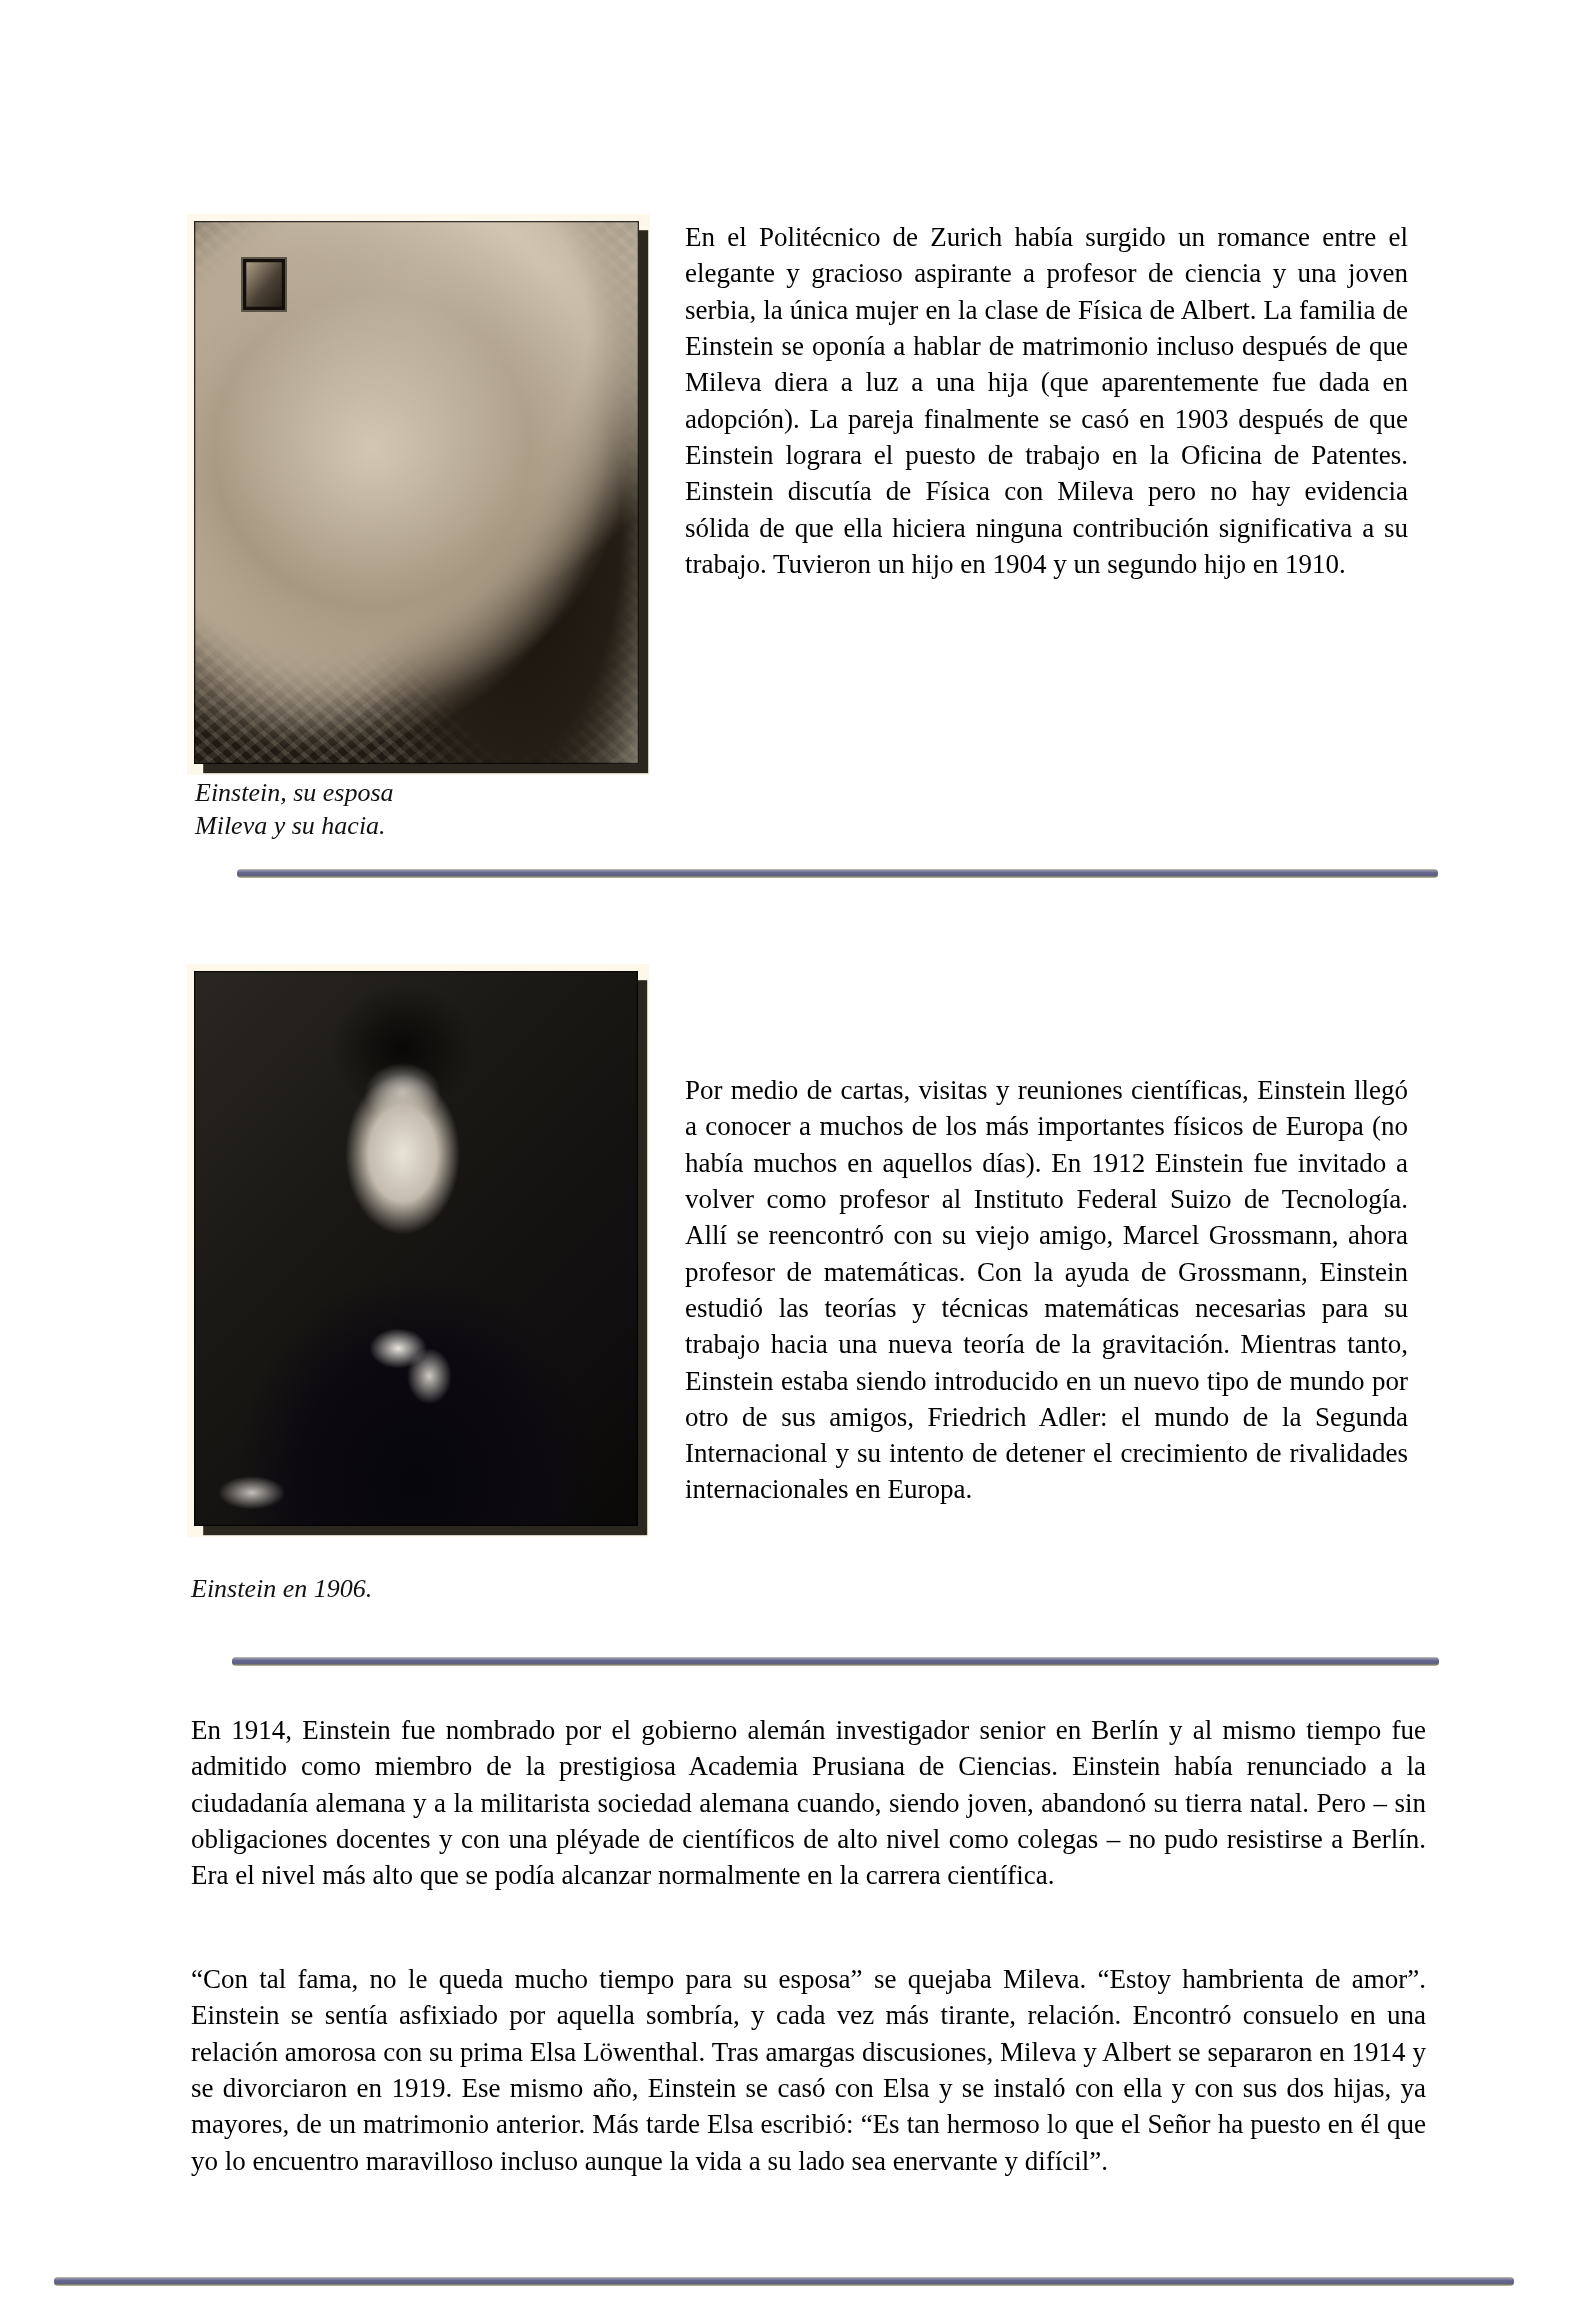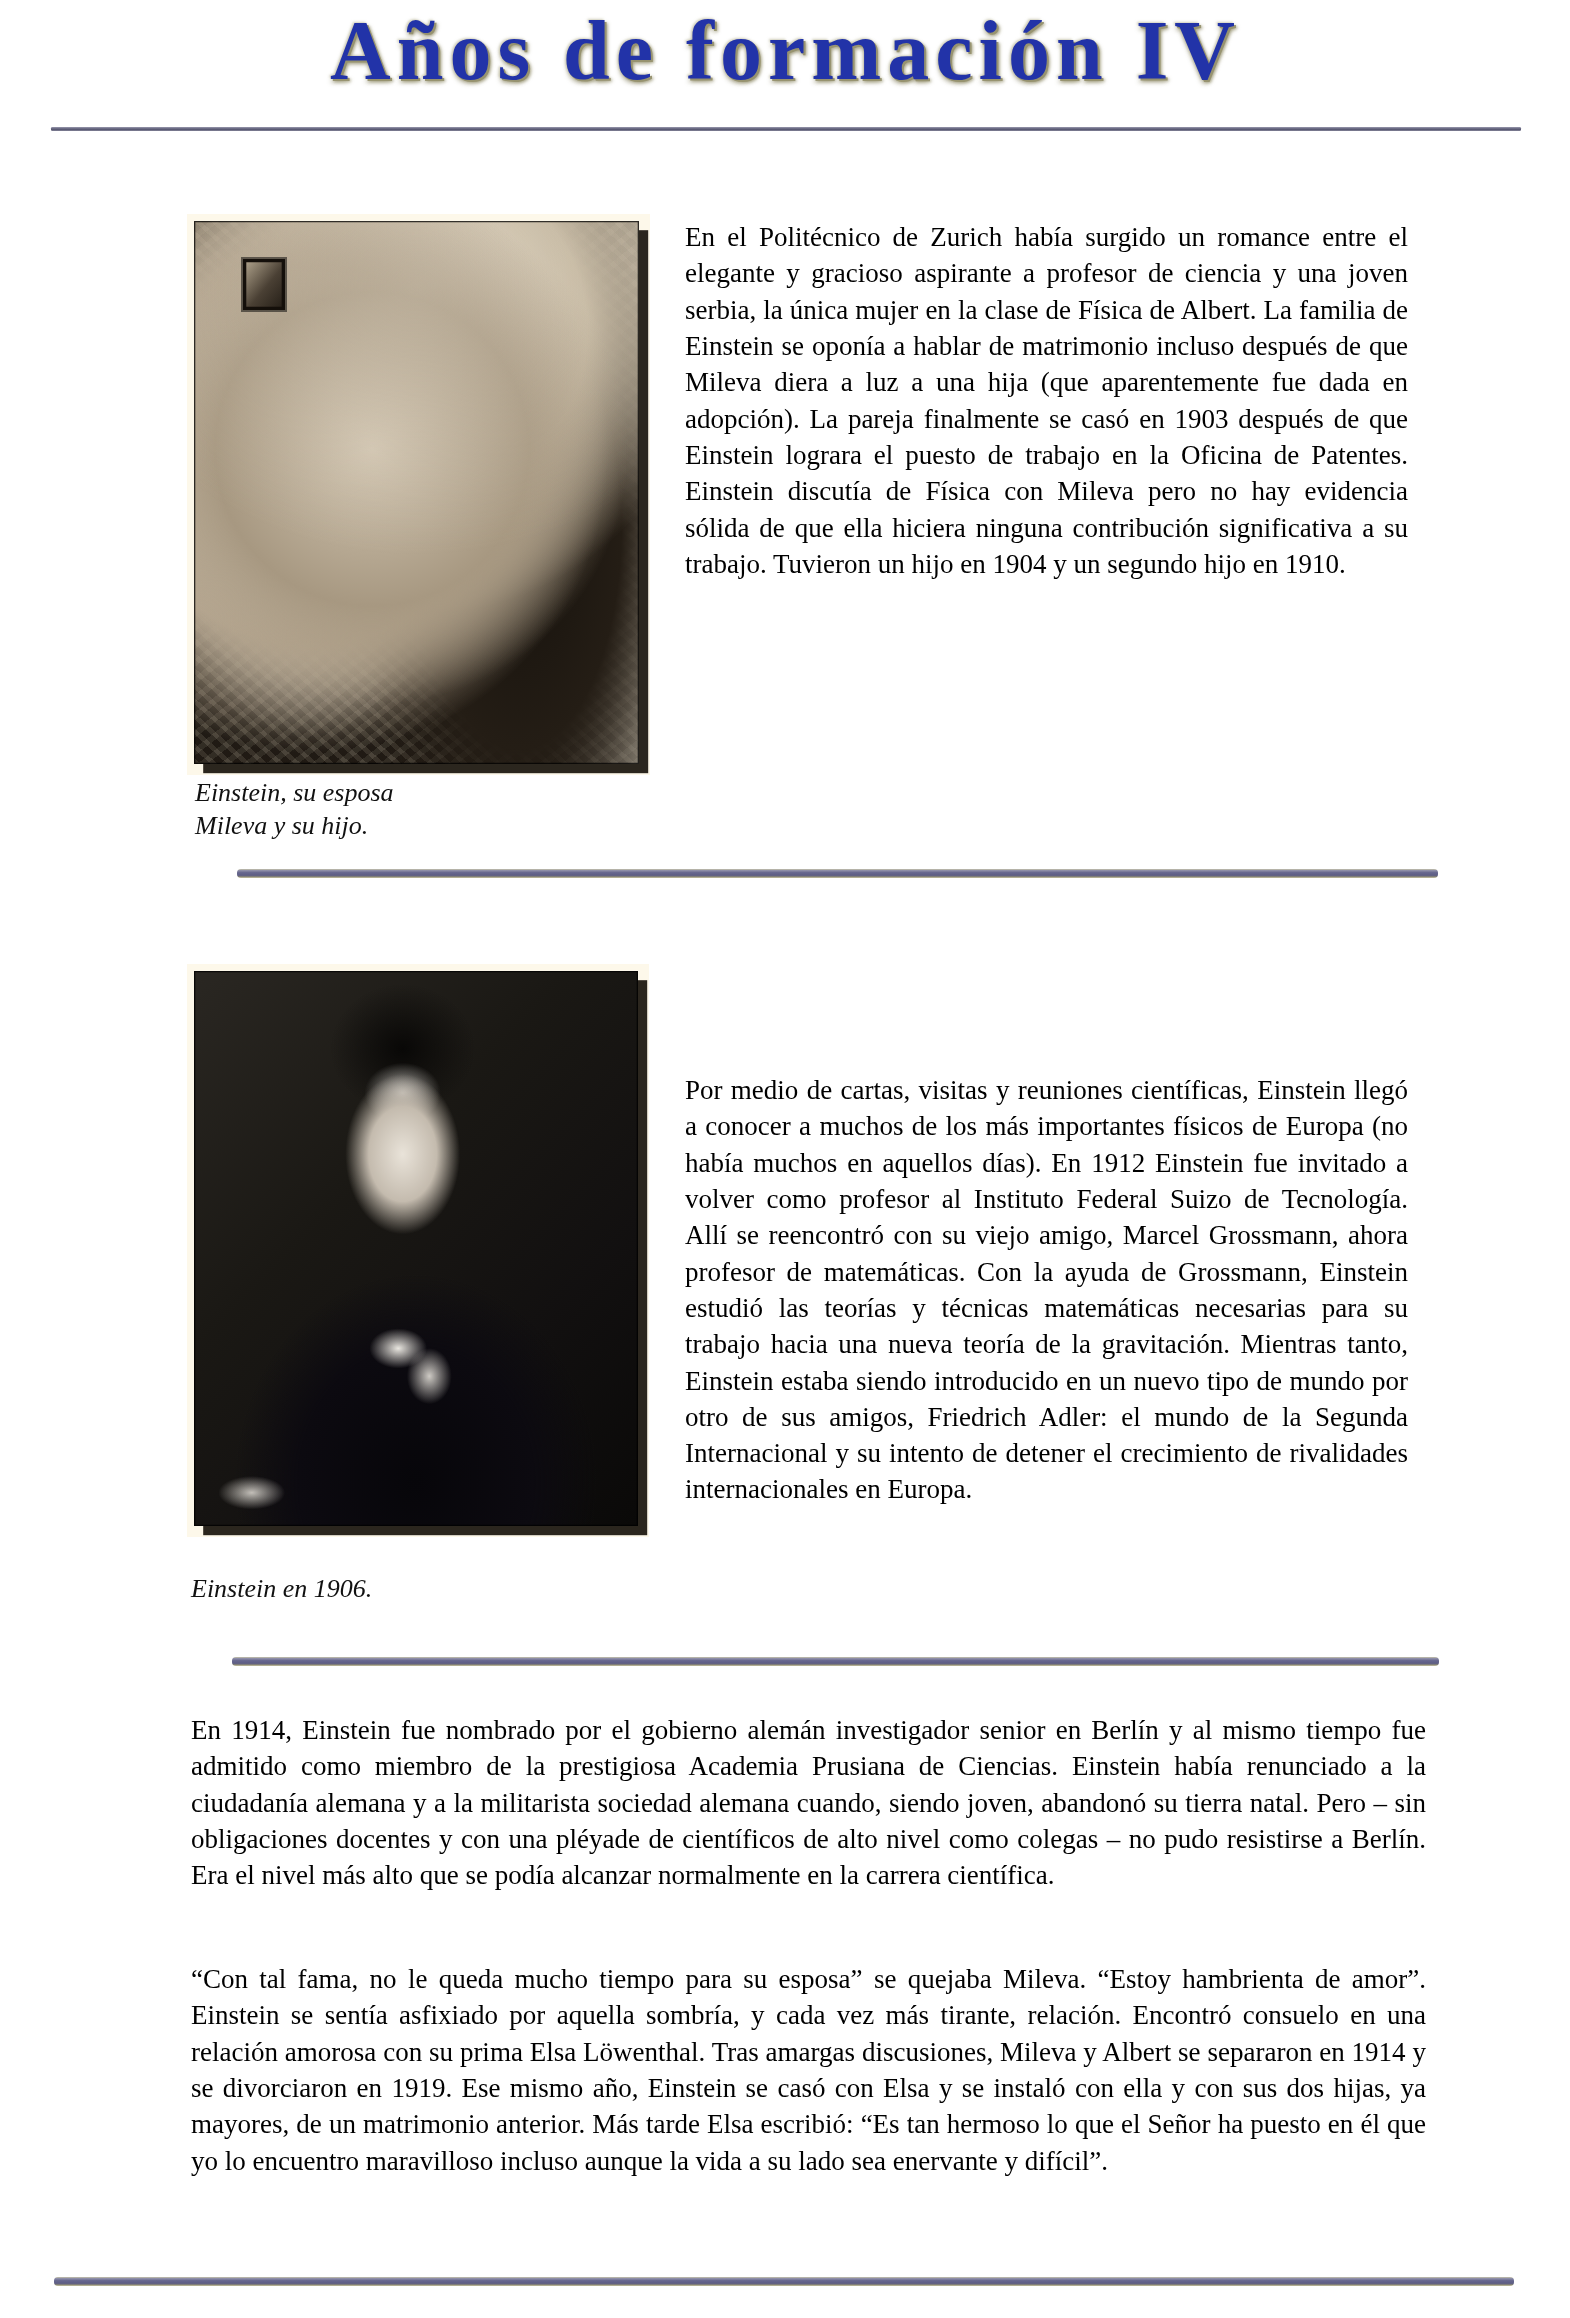--- a/index.html
+++ b/index.html
@@ -196,33 +196,29 @@
 
   .para-wide { left: 191px; width: 1235px; }
   .para-wide-1 { top: 1712px; }
   .para-wide-2 { top: 1961px; }
 </style>
 </head>
 <body>
 
 <div class="page">
 
-  <div class="header">
-    <div class="wordart-title">Años de formación IV</div>
-    <div class="header-rule"></div>
-  </div>
 
   <div class="photo-frame photo-1">
     <div class="photo-inner" aria-label="Fotografía sepia de Einstein con su esposa Mileva y su hijo en una habitación con papel pintado floral">
       <div class="wall-art"></div>
     </div>
   </div>
 
   <div class="caption caption-1">Einstein, su esposa
-Mileva y su hijo.</div>
+Mileva y su hacia.</div>
 
   <div class="body-text para-right-1">En el Politécnico de Zurich había surgido un romance entre el elegante y gracioso aspirante a profesor de ciencia y una joven serbia, la única mujer en la clase de Física de Albert. La familia de Einstein se oponía a hablar de matrimonio incluso después de que Mileva diera a luz a una hija (que aparentemente fue dada en adopción). La pareja finalmente se casó en 1903 después de que Einstein lograra el puesto de trabajo en la Oficina de Patentes. Einstein discutía de Física con Mileva pero no hay evidencia sólida de que ella hiciera ninguna contribución significativa a su trabajo. Tuvieron un hijo en 1904 y un segundo hijo en 1910.</div>
 
   <div class="divider-bar divider-a"></div>
 
   <div class="photo-frame photo-2">
     <div class="photo-inner" aria-label="Retrato en blanco y negro de Albert Einstein joven con bigote, traje oscuro y corbata"></div>
   </div>
 
   <div class="caption caption-2">Einstein en 1906.</div>

